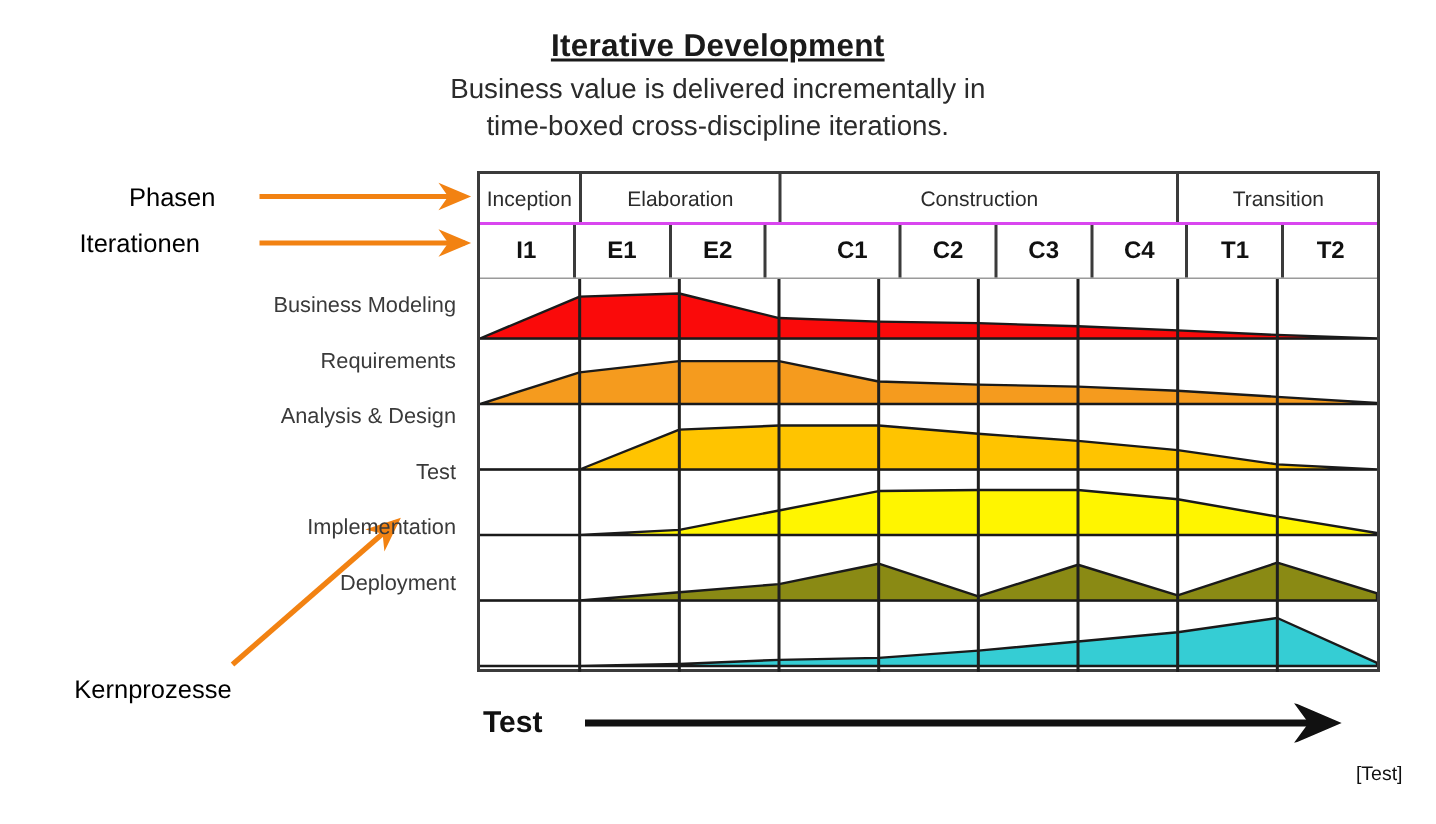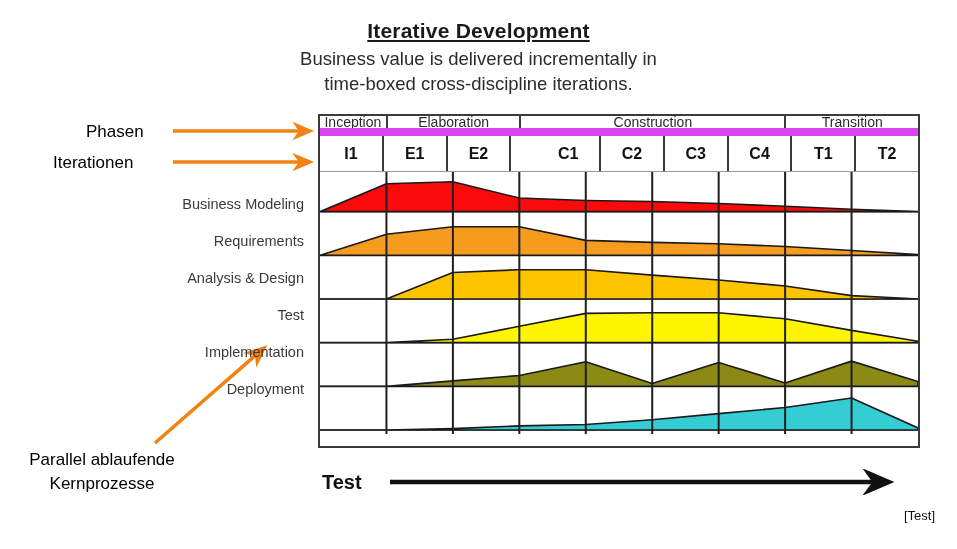--- a/index.html
+++ b/index.html
@@ -94,21 +94,21 @@
     background: #ffffff;
     box-sizing: border-box;
   }
 
   
   #phase-row, #iteration-row {
     display: flex;
     width: 100%;
     box-sizing: border-box;
   }
-  #phase-row { height: 20px; border-bottom: 8px solid #d946ef; }
+  #phase-row { height: 34px; border-bottom: 2px solid #d946ef; }
   #iteration-row { height: 36px; border-bottom: 1px solid #9a9a9a; }
 
   .phase-cell {
     display: flex;
     align-items: center;
     justify-content: center;
     font-size: 14px;
     color: #2b2b2b;
     border-right: 2px solid #3b3b3b;
     box-sizing: border-box;
@@ -181,21 +181,20 @@
   <div id="chart-title">Iterative Development</div>
   <div id="chart-subtitle">
     <span class="sub-line">Business value is delivered incrementally in</span>
     <span class="sub-line">time-boxed cross-discipline iterations.</span>
   </div>
 </div>
 
 <div class="annot-label" id="annot-phasen">Phasen</div>
 <div class="annot-label" id="annot-iter">Iterationen</div>
 <div class="annot-label" id="annot-parallel">
-  <span class="pl">Parallel ablaufende</span>
   <span class="pl">Kernprozesse</span>
 </div>
 
 <svg id="annot-arrows">
   <defs>
     <marker id="ohead" markerWidth="7" markerHeight="7" refX="5.2" refY="3.1" orient="auto">
       <path d="M0,0.4 L6.4,3.1 L0,5.8 L1.9,3.1 Z" fill="#F28212"></path>
     </marker>
   </defs>
   <line x1="173" y1="131" x2="310" y2="131" stroke="#F28212" stroke-width="3.4" marker-end="url(#ohead)"></line>

